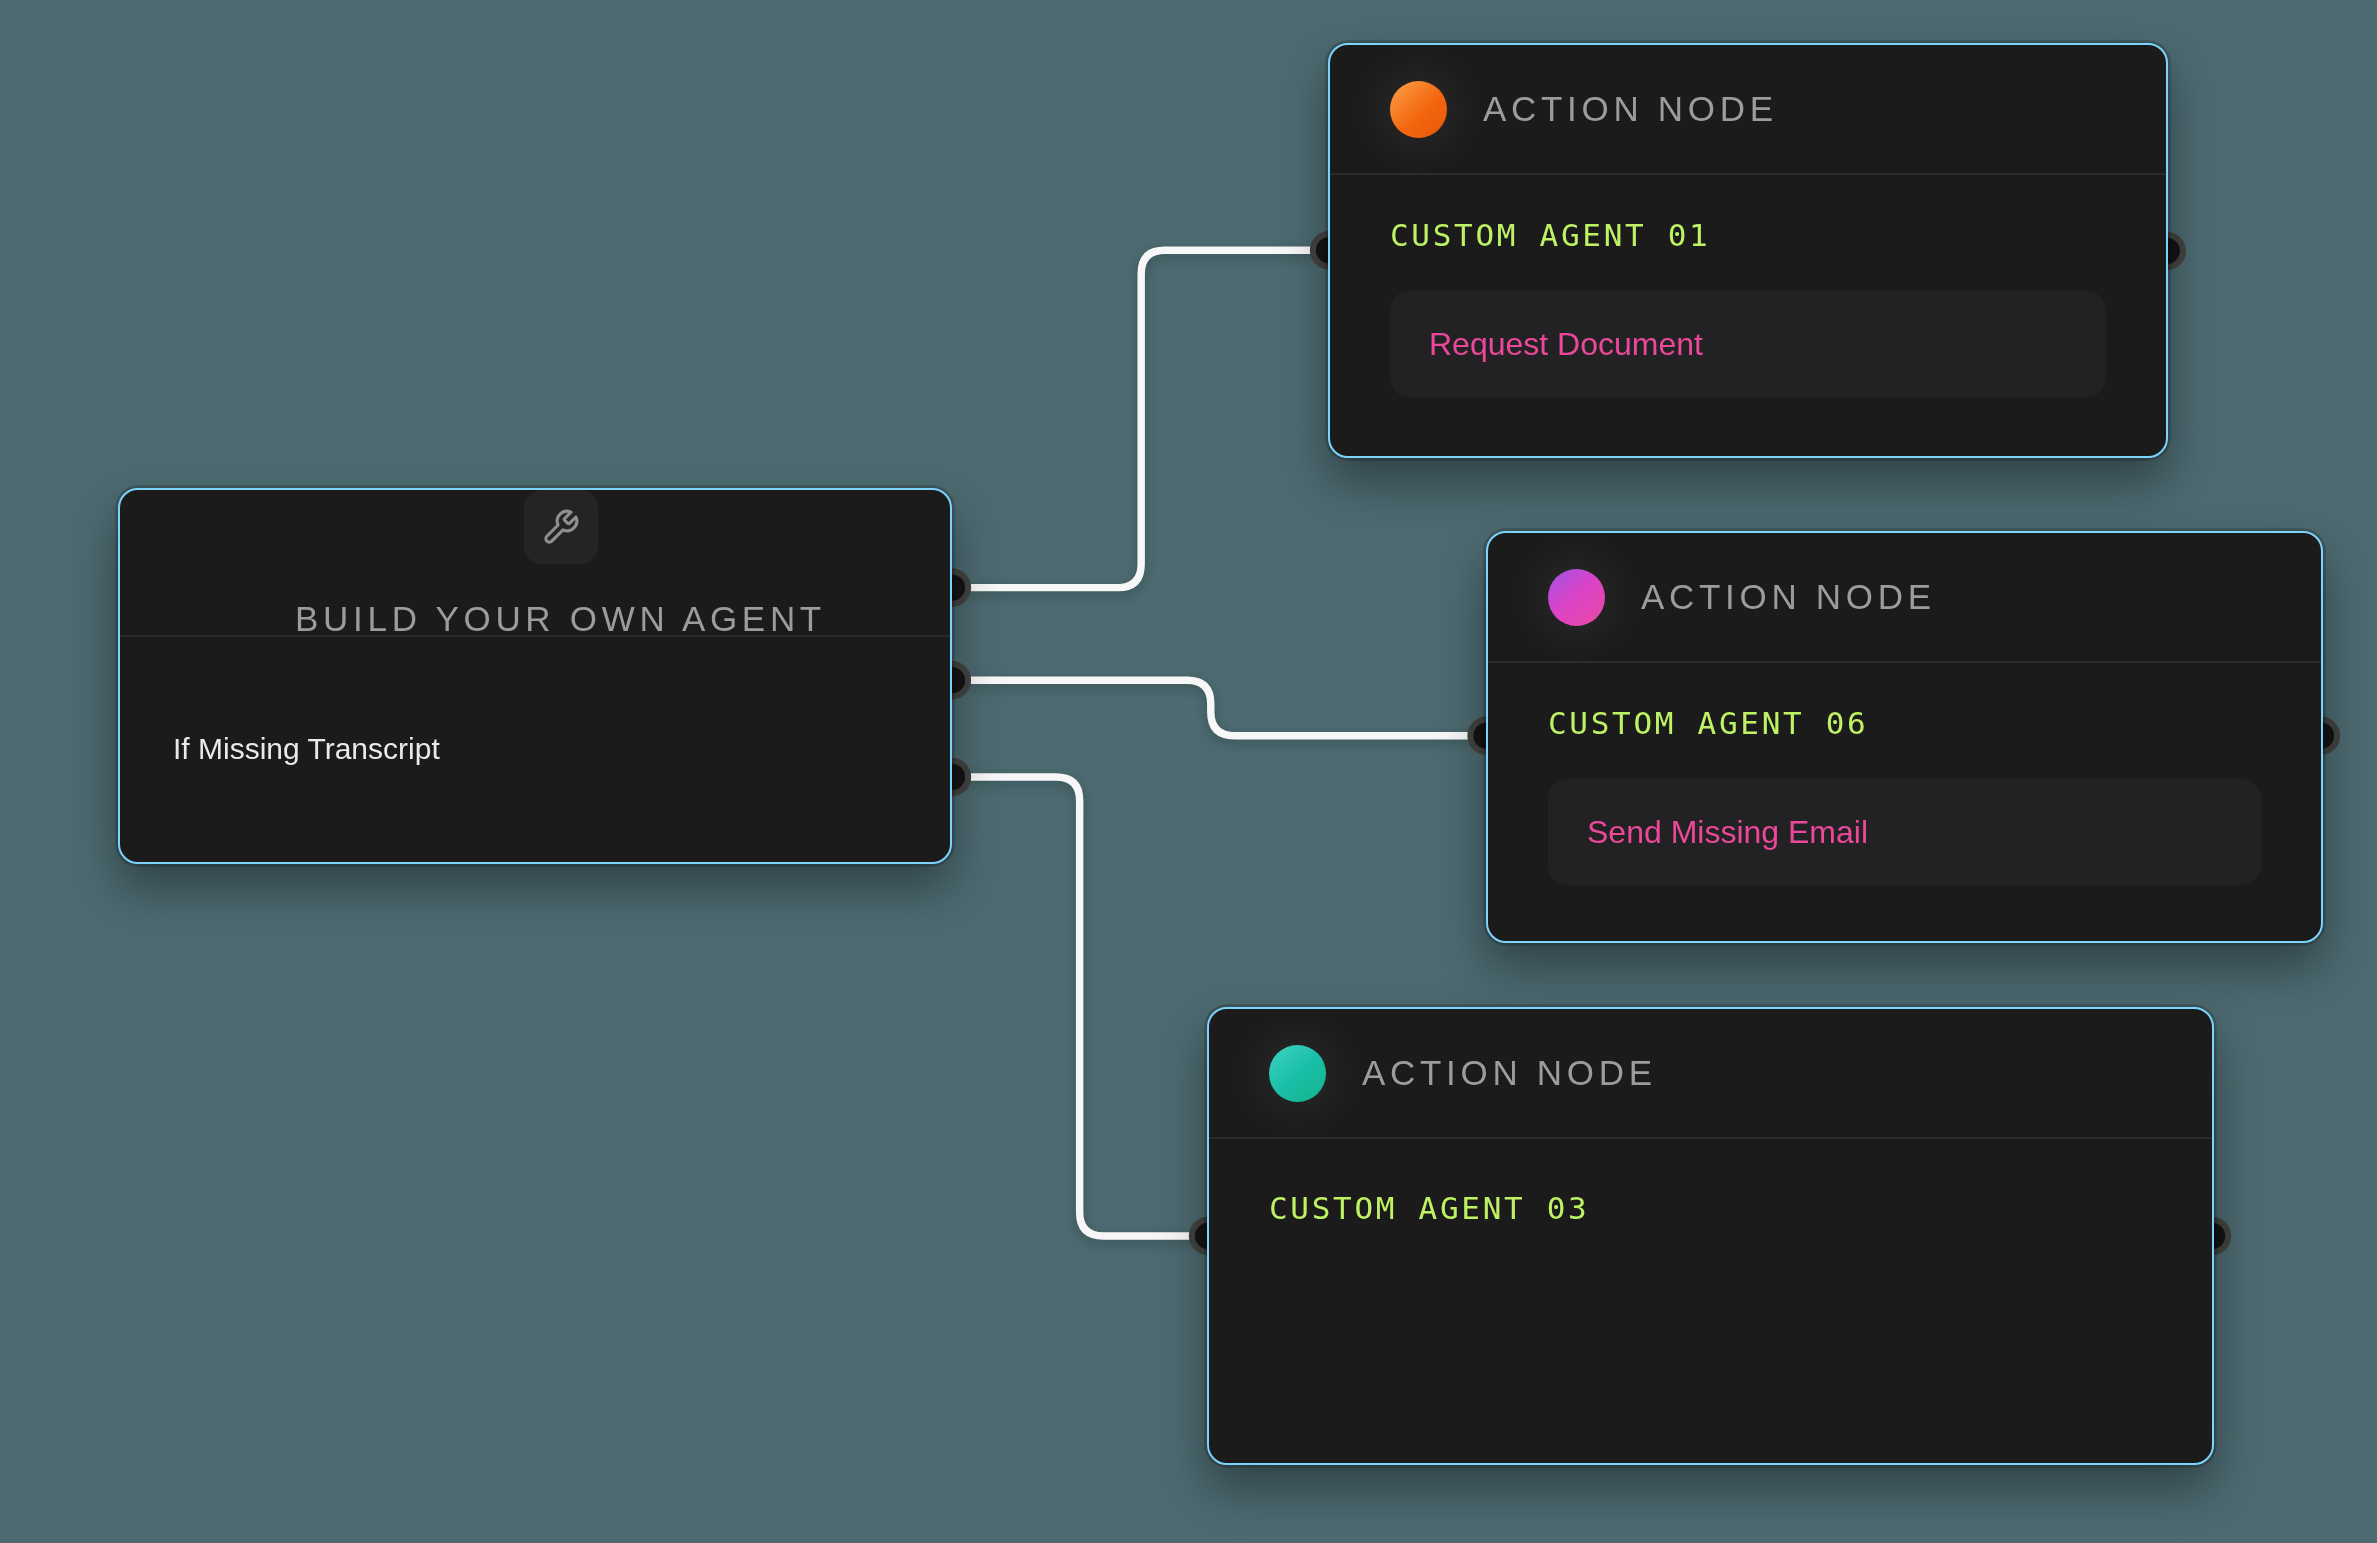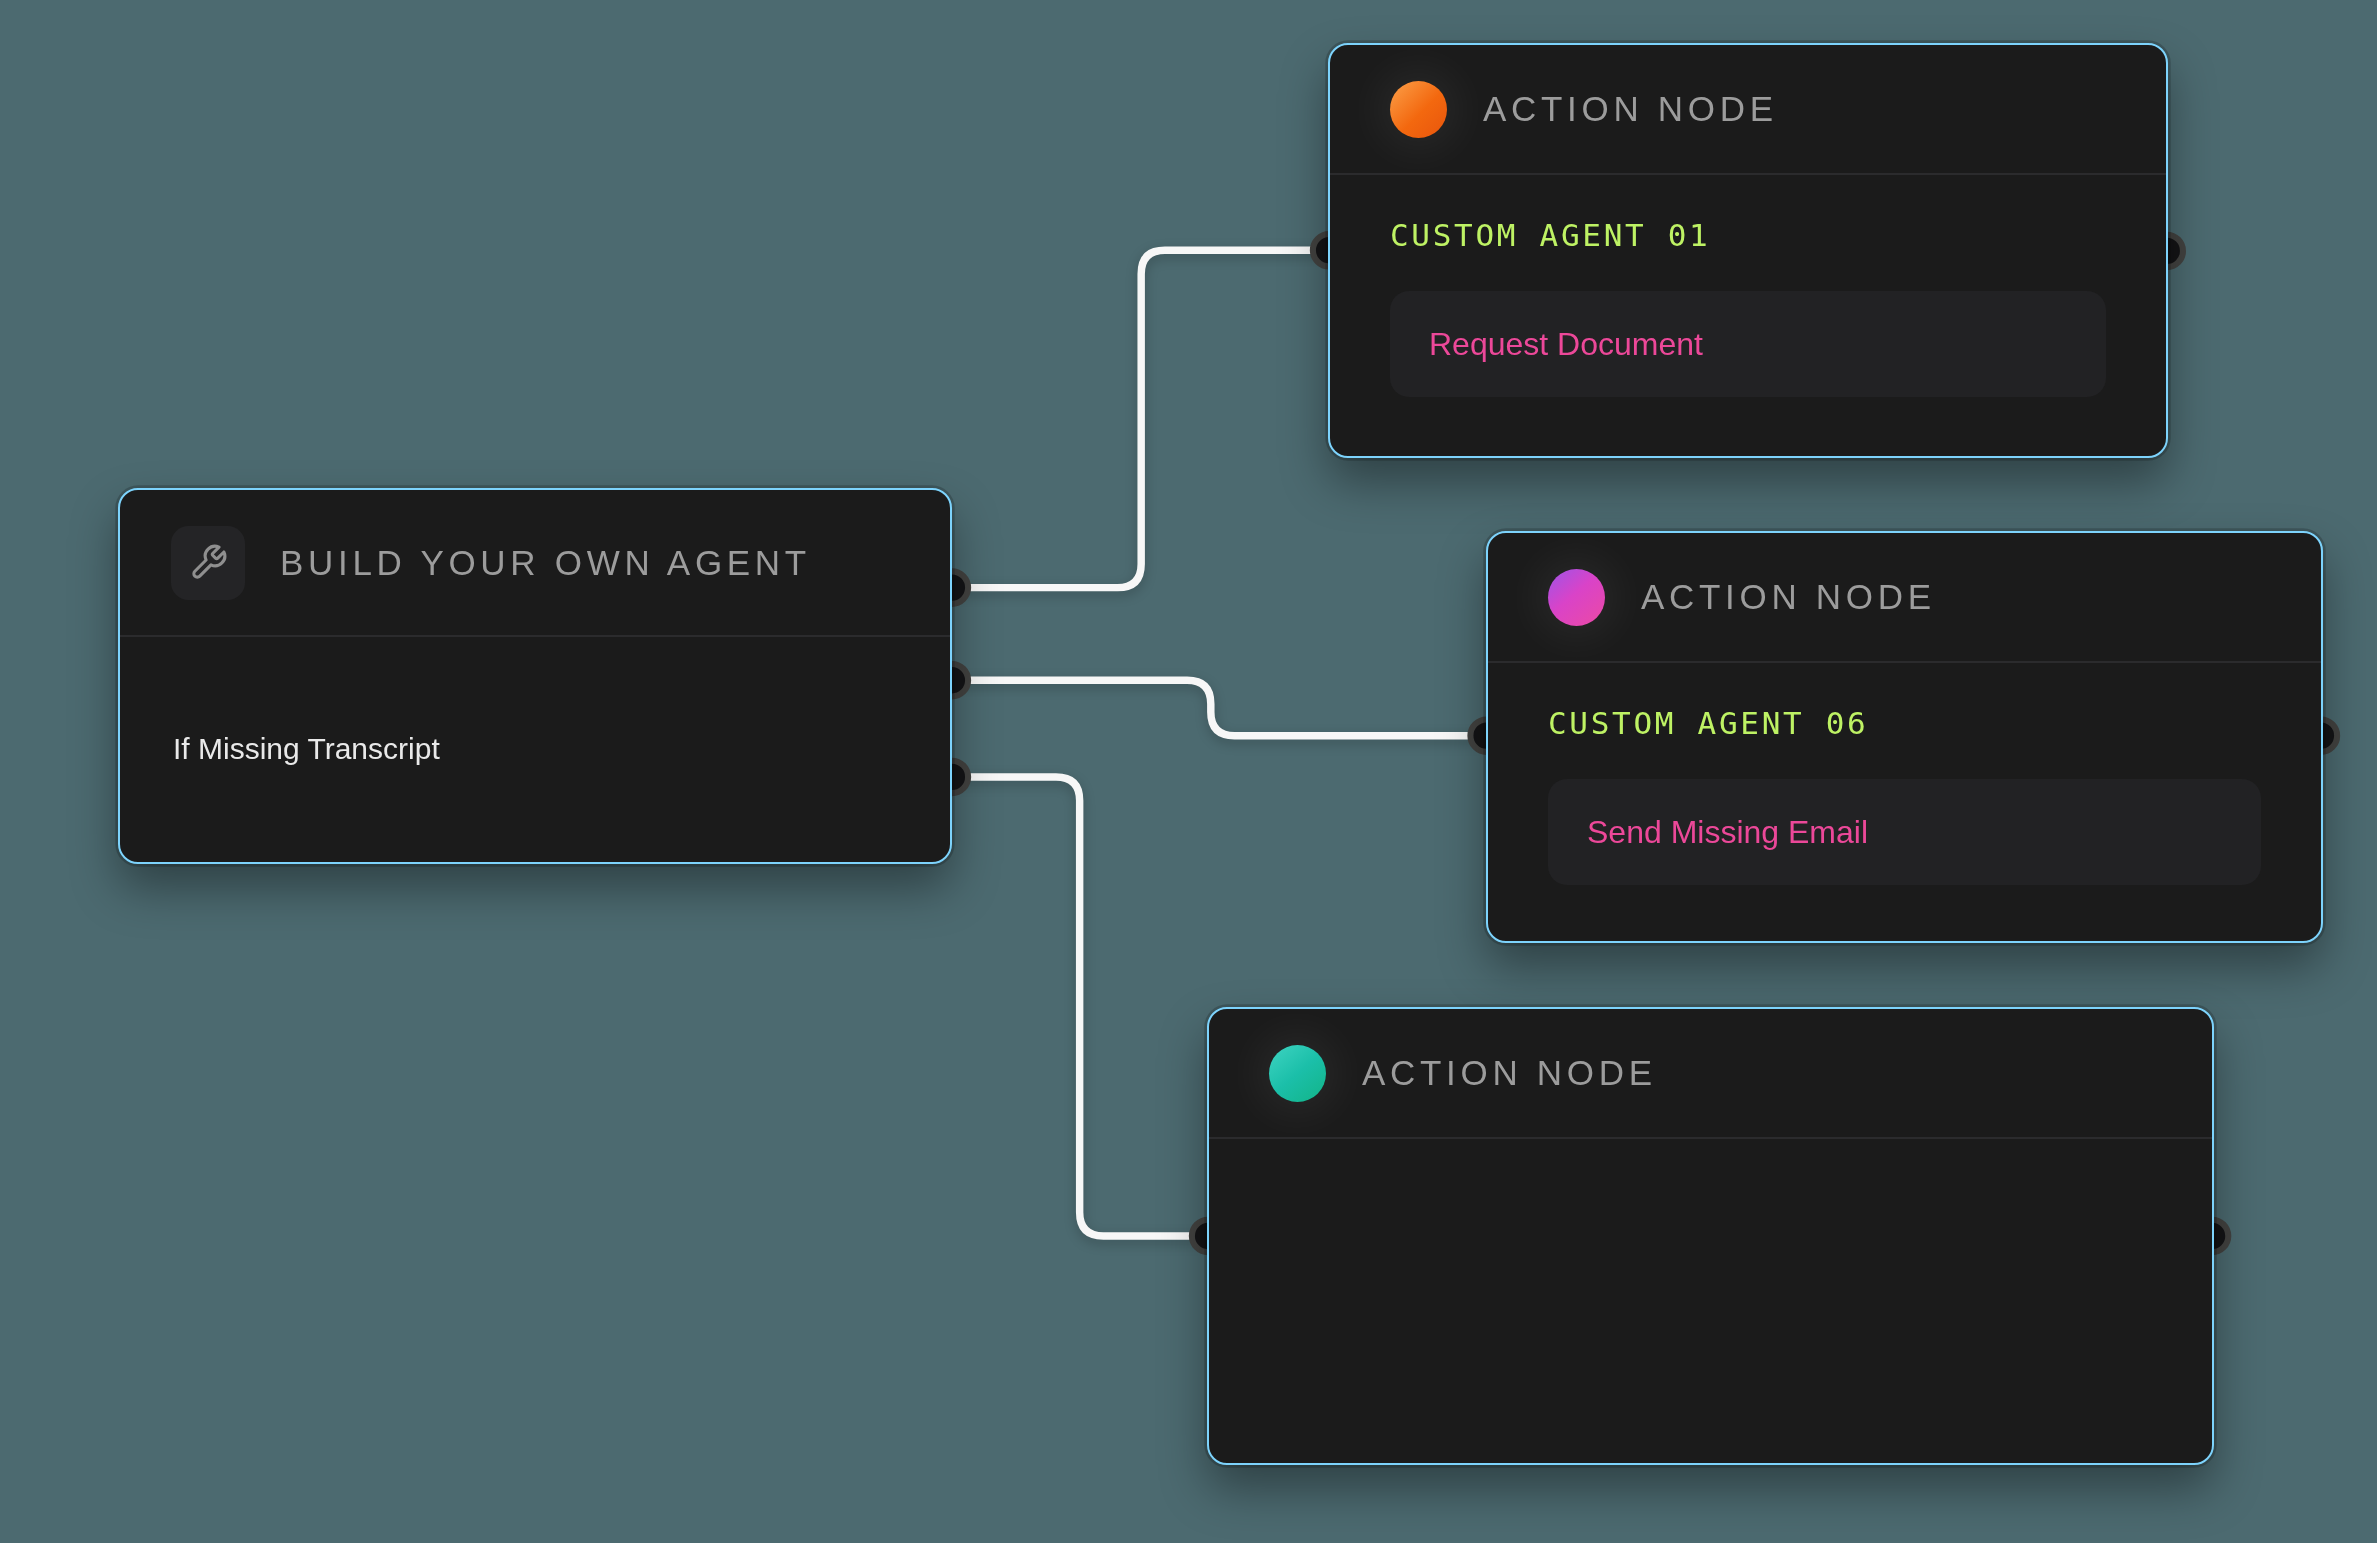--- a/index.html
+++ b/index.html
@@ -29,21 +29,21 @@
   }
   .node-header{
     display:flex;align-items:center;
     border-bottom:2px solid #2b2b2d;
   }
   .header-label{
     font-size:35px;letter-spacing:4.7px;color:#9c9c9c;white-space:nowrap;
   }
 
   
-  .trigger .node-header{height:147px;padding-left:51px;gap:35px;}
+  .trigger .node-header{height:147px;padding-left:51px;gap:35px;flex-direction:column;}
   .icon-tile{
     width:74px;height:74px;border-radius:17.6px;background:#242426;
     display:flex;align-items:center;justify-content:center;flex:none;
   }
   .trigger-body{
     height:224px;display:flex;align-items:center;padding-left:53px;
     font-size:30px;color:#e9e9e9;
   }
 
   
@@ -120,15 +120,16 @@
     <div class="action-box">Send Missing Email</div>
   </div>
 </div>
 
 <div class="node action tall" style="left:1207px;top:1007px;width:1007px;height:458px;">
   <div class="node-header">
     <div class="badge" style="background:linear-gradient(140deg,#3fd4c2 0%,#1bbfa9 50%,#12b487 100%)"></div>
     <div class="header-label">ACTION NODE</div>
   </div>
   <div class="action-body">
+    <div class="agent-label">CUSTOM AGENT 03</div>
   </div>
 </div>
 
 
 </body></html>

